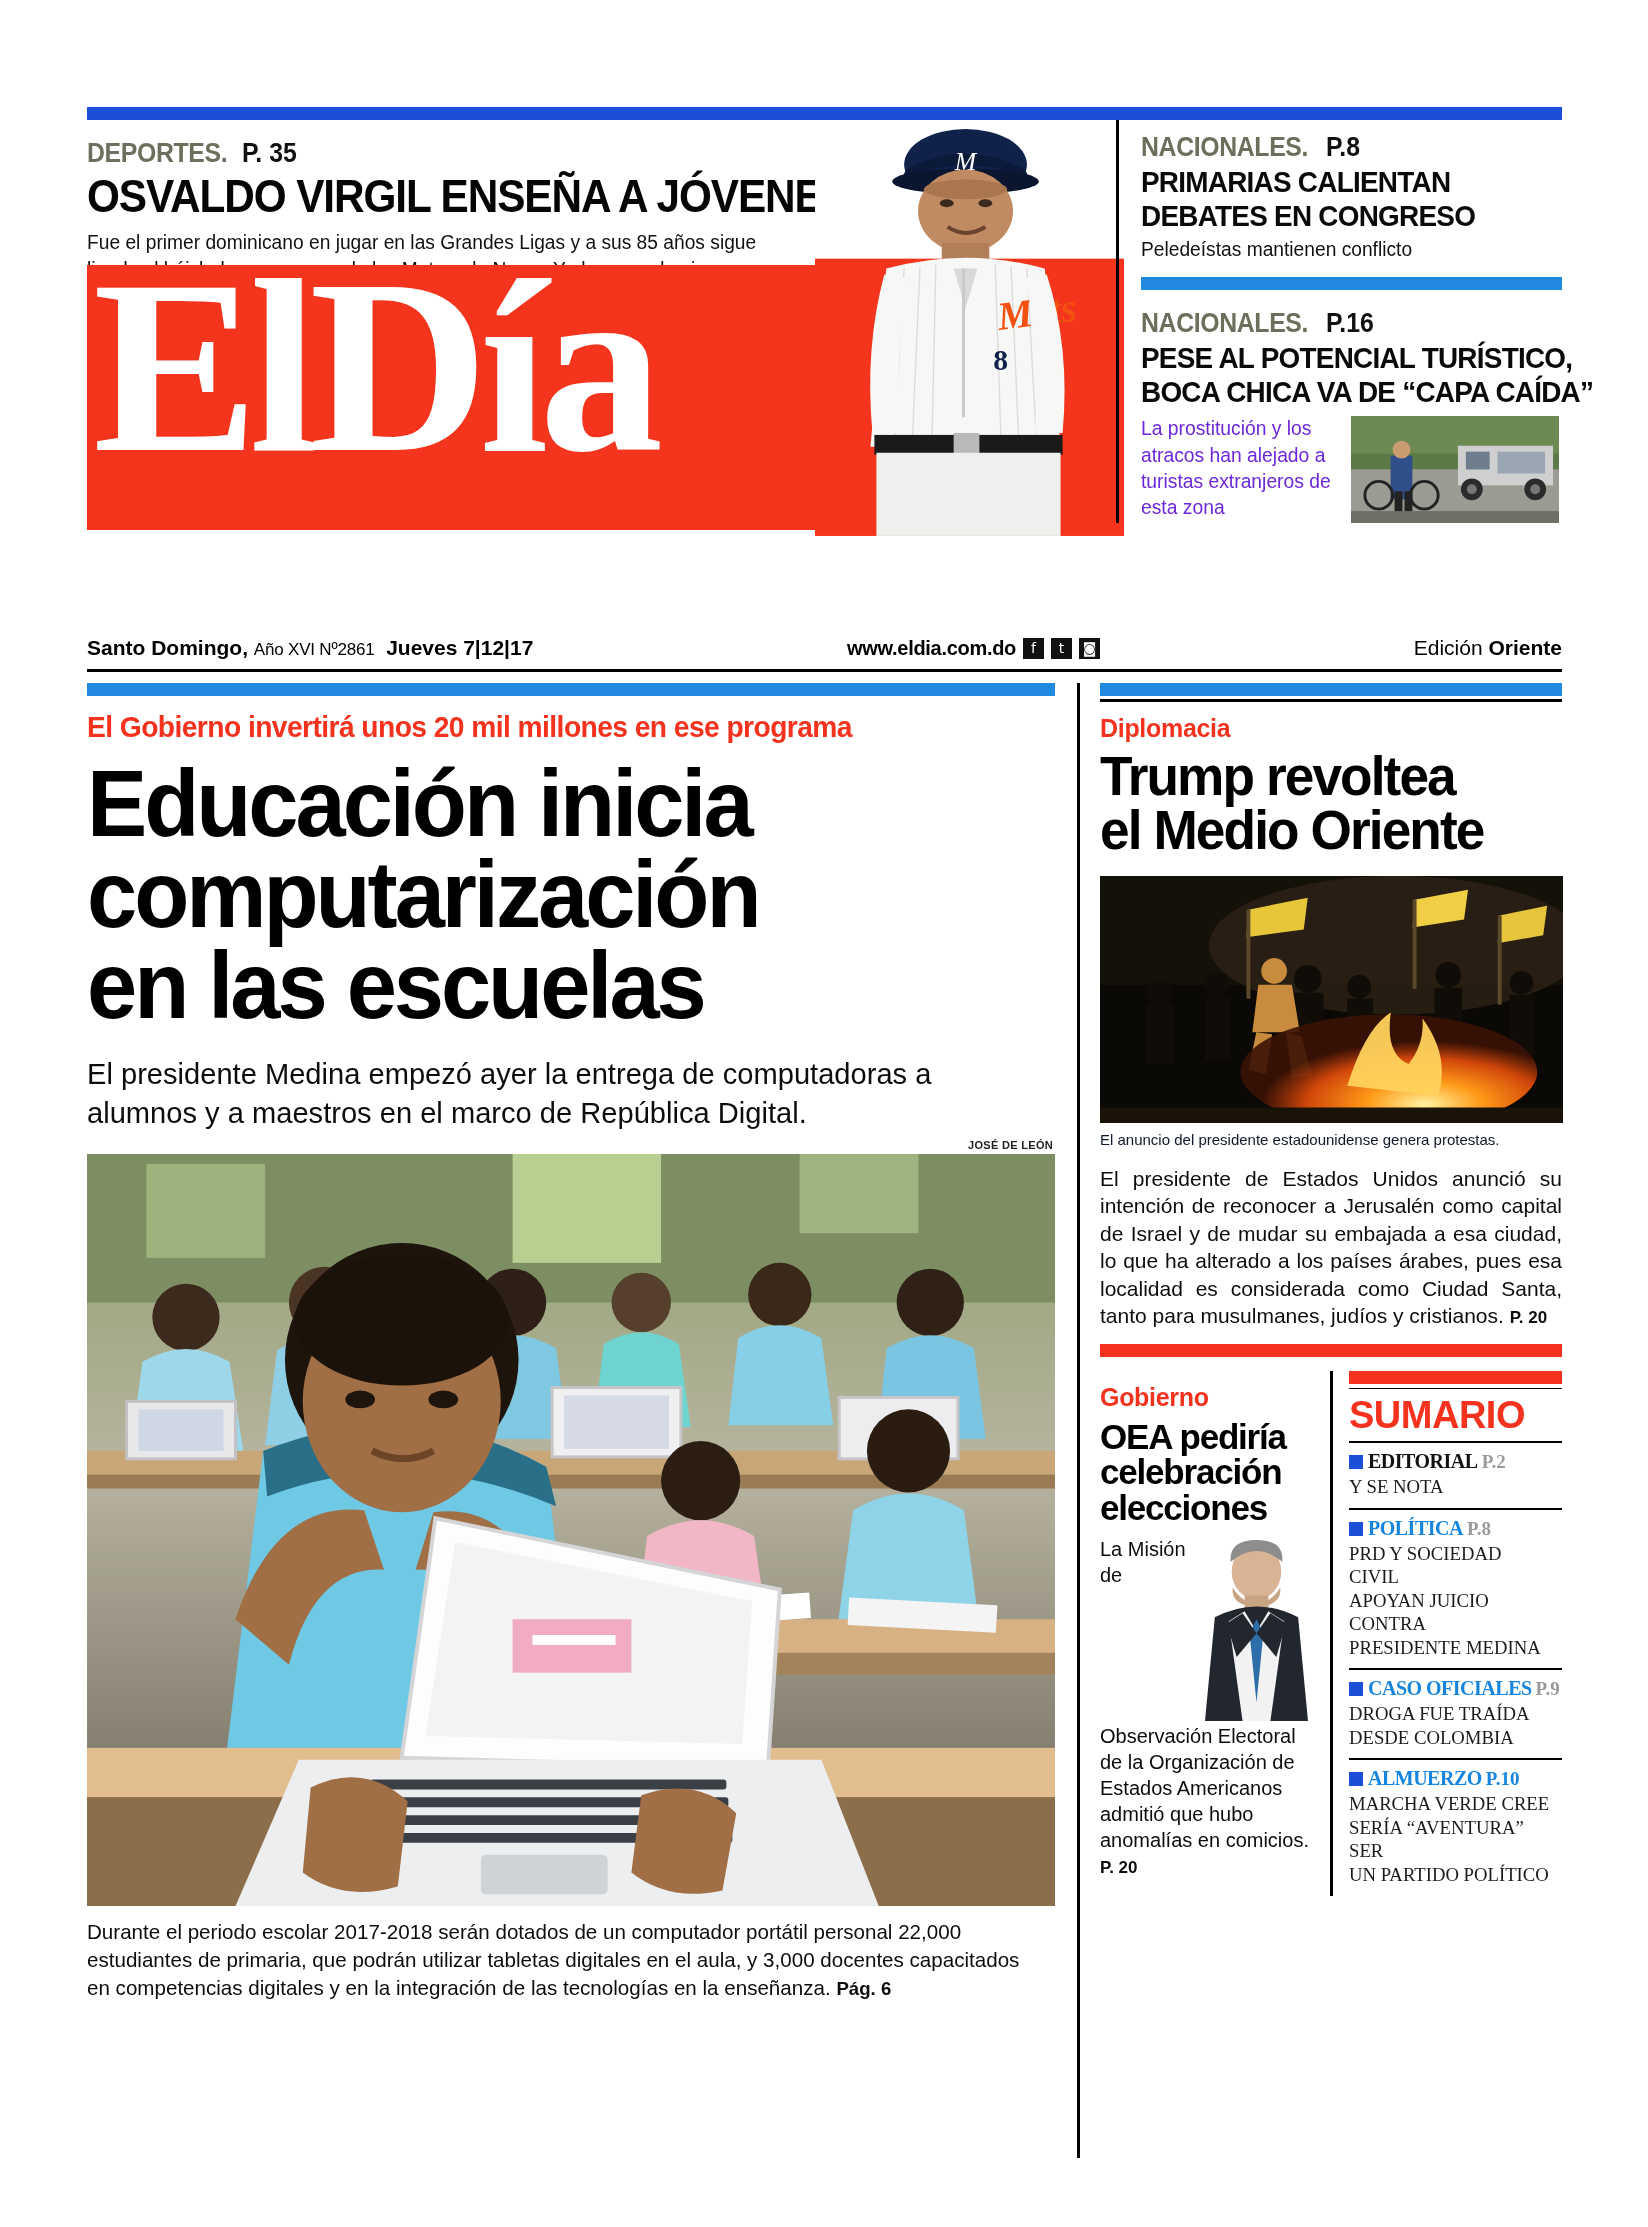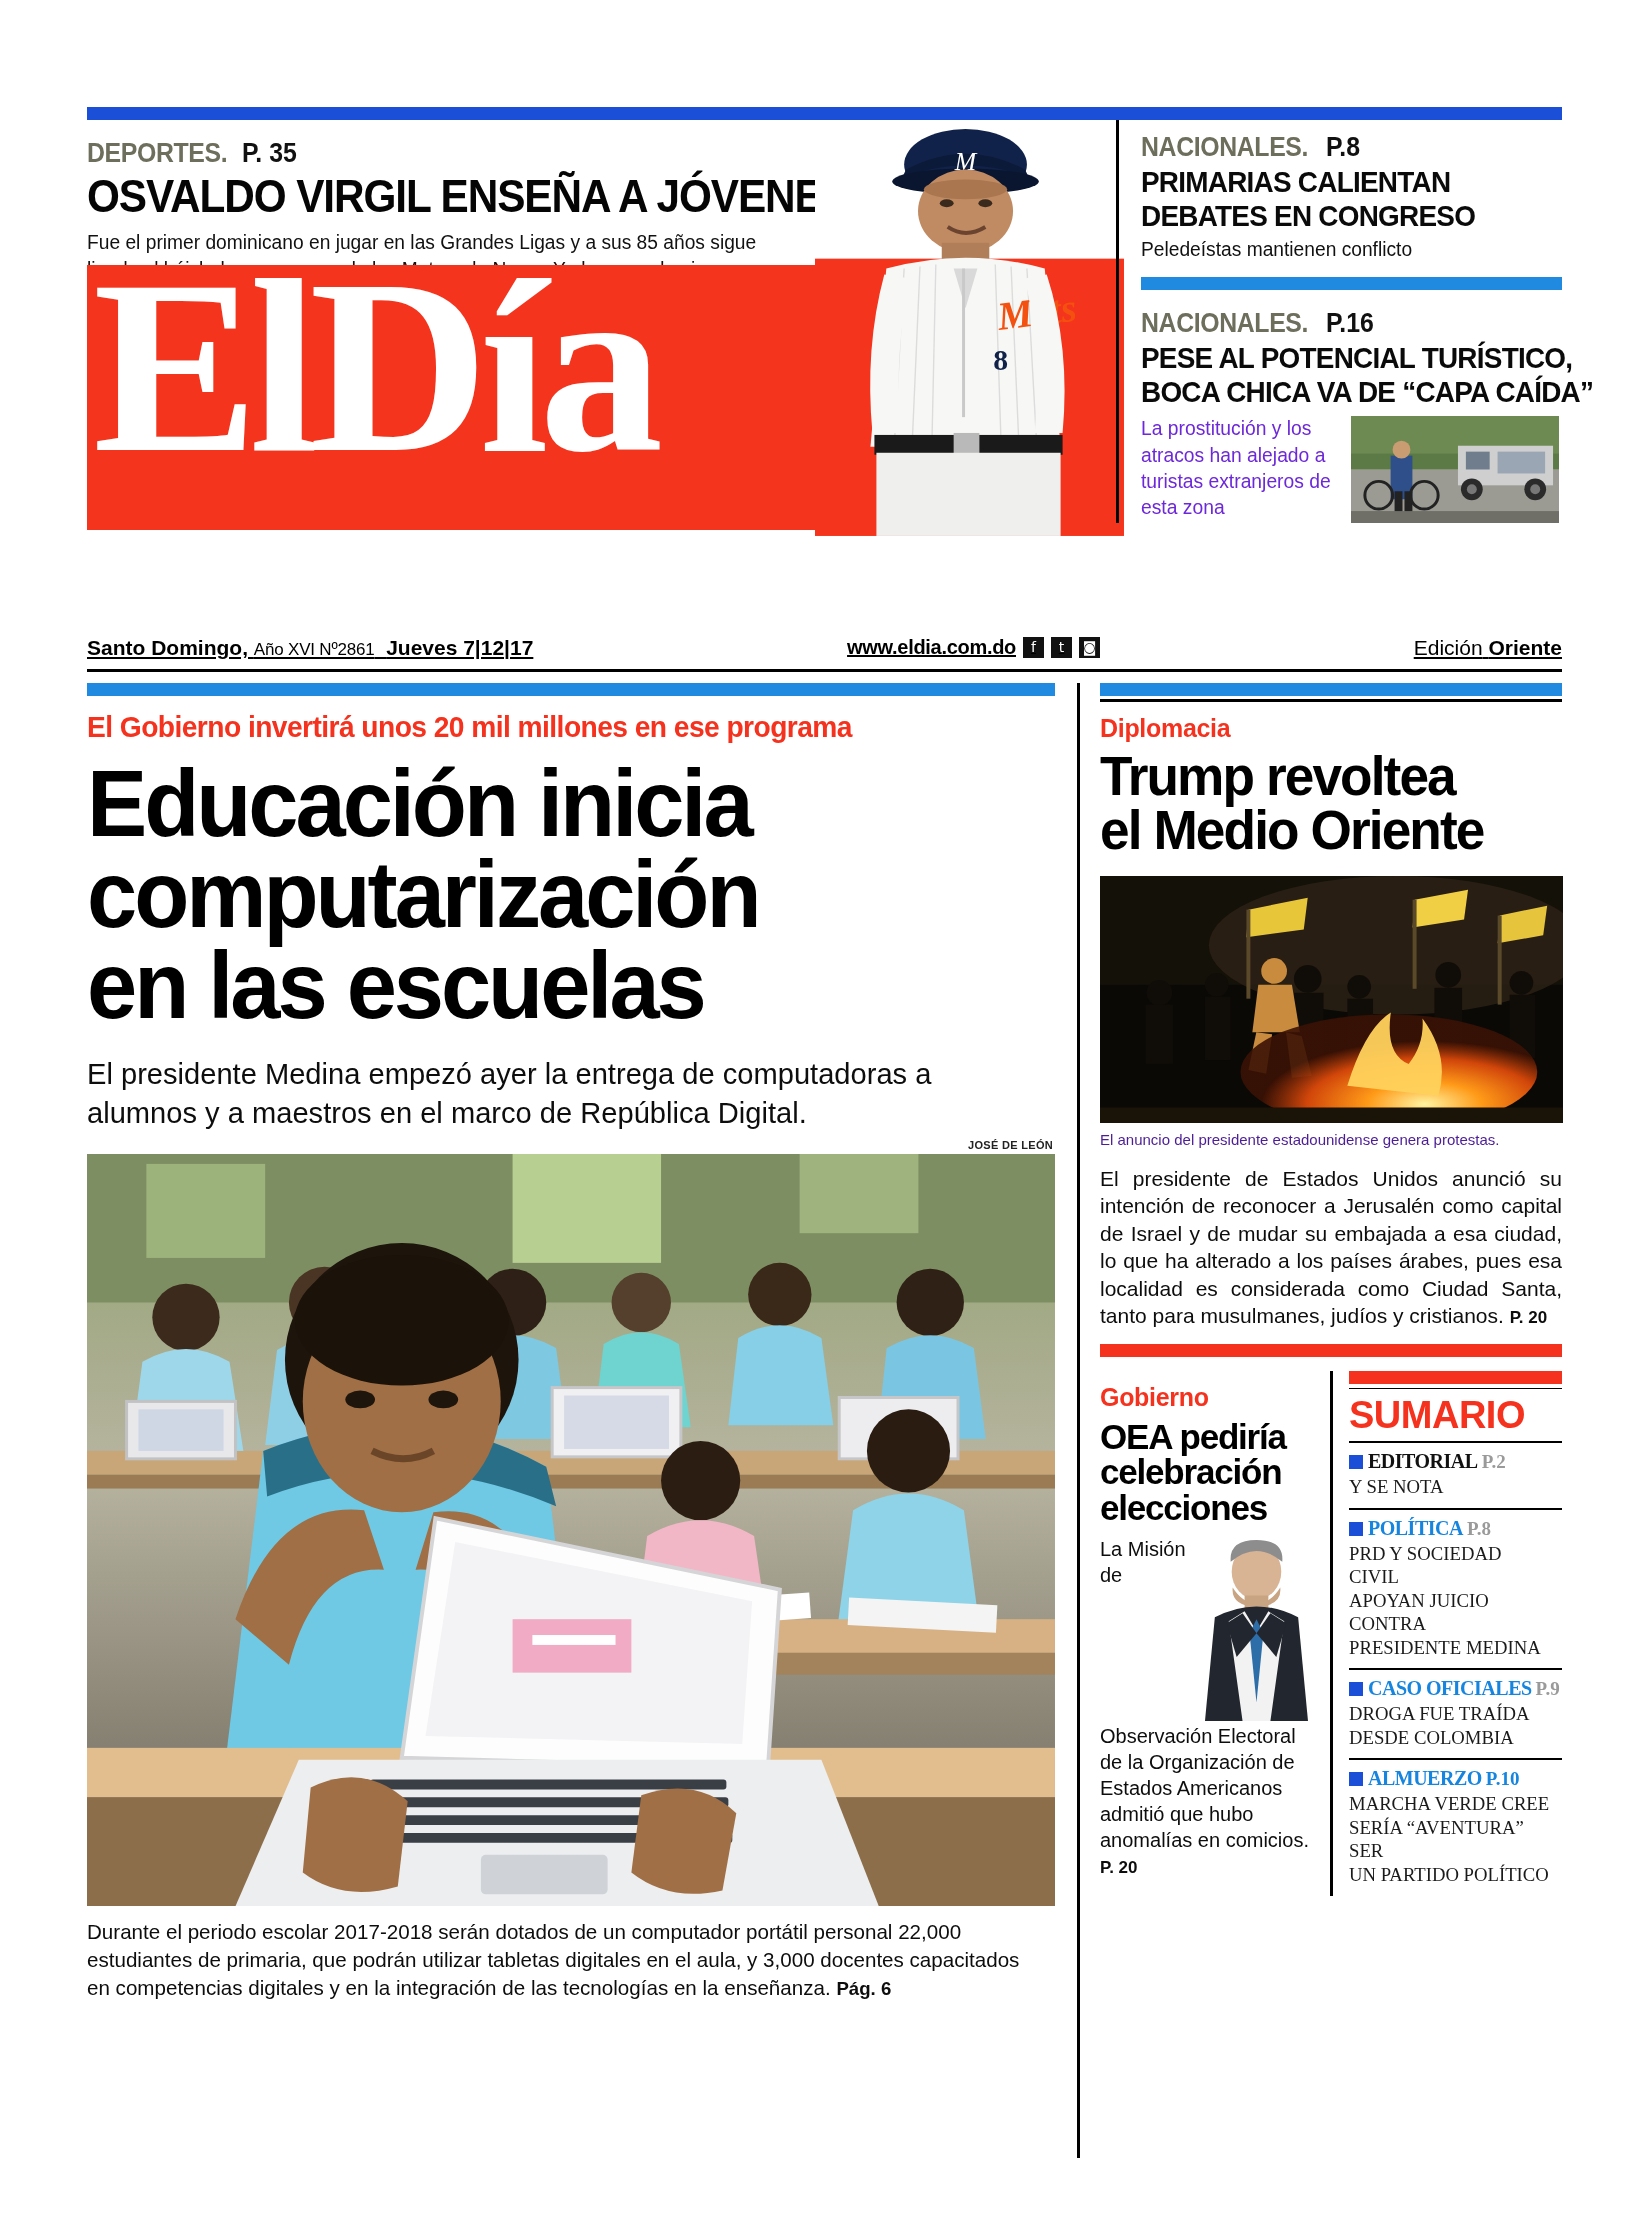--- a/index.html
+++ b/index.html
@@ -95,22 +95,22 @@
   .rbox2 { margin-top: 16px; }
   .rbox2-body { display: flex; gap: 12px; margin-top: 8px; }
   .rbox2-text { font-size: 19.3px; line-height: 1.36; color: #6d28d9; width: 198px; }
   .rbox2-photo { width: 208px; height: 107px; overflow: hidden; position: relative; }
 
   
   .dateline {
     position: absolute; left: 87px; top: 630px; width: 1475px;
   }
   .dateline-inner {
-    display: flex; align-items: flex-start; justify-content: space-between;
-    padding: 6px 0 9px 0; font-size: 21px; text-decoration: underline;
+    display: flex; align-items: flex-end; justify-content: space-between;
+    padding: 6px 0 9px 0; font-size: 21px;
   }
   .dl-left { white-space: nowrap; }
   .dl-left b { font-weight: bold; }
   .dl-left .small { font-size: 17px; letter-spacing: -0.2px; }
   .dl-mid { display: flex; align-items: center; gap: 7px; white-space: nowrap; }
   .dl-mid .url { font-weight: bold; font-size: 20px; letter-spacing: -0.3px; }
   .soc {
     width: 21px; height: 21px; background: #111; color: #fff;
     font-size: 14px; line-height: 21px; text-align: center;
     display: inline-block; font-family: "DejaVu Sans", sans-serif;
@@ -168,21 +168,21 @@
   .trump-head {
     font-size: 56px; font-weight: bold; color: #000;
     line-height: 0.97; letter-spacing: -2px; margin-top: 6px;
     transform: scaleX(0.95); transform-origin: left top;
   }
   .trump-photo {
     width: 463px; height: 248px; margin-top: 18px;
     overflow: hidden; position: relative;
   }
   .trump-cap {
-    font-size: 15px; color: #4c1d95; margin-top: 7px; padding-bottom: 5px;
+    font-size: 15px; color: #0f172a; margin-top: 7px; padding-bottom: 5px;
   }
   .trump-body {
     font-size: 21px; line-height: 1.31; color: #0d0d0d;
     margin-top: 12px; text-align: justify;
   }
   .trump-body b { font-weight: bold; font-size: 17px; }
 
   .side-split { display: flex; margin-top: 14px; }
   .honduras { width: 233px; padding-right: 16px; }
   .sumario { width: 235px; padding-left: 16px; border-left: 3px solid #000; }

